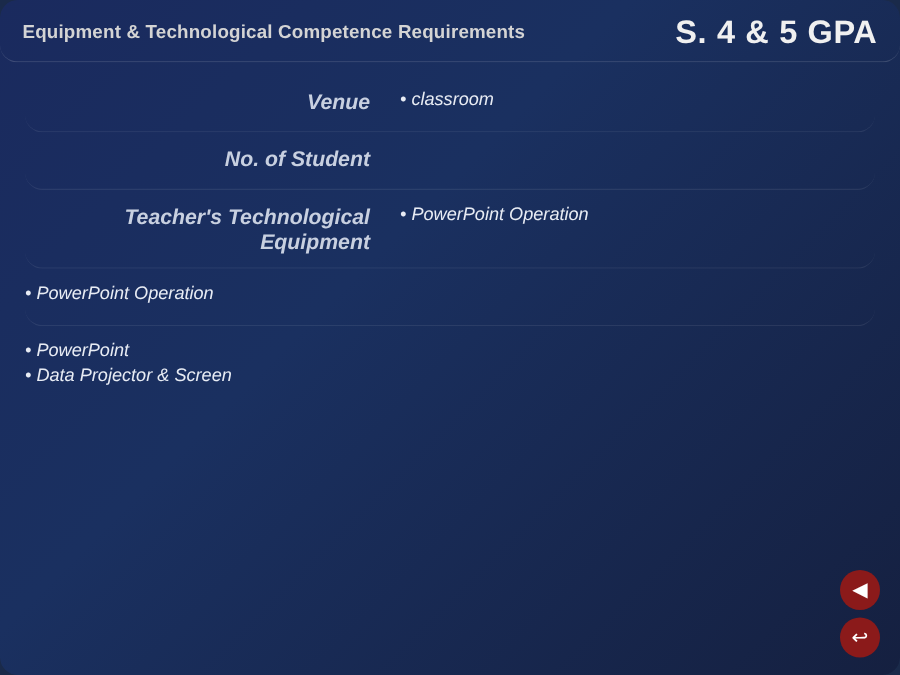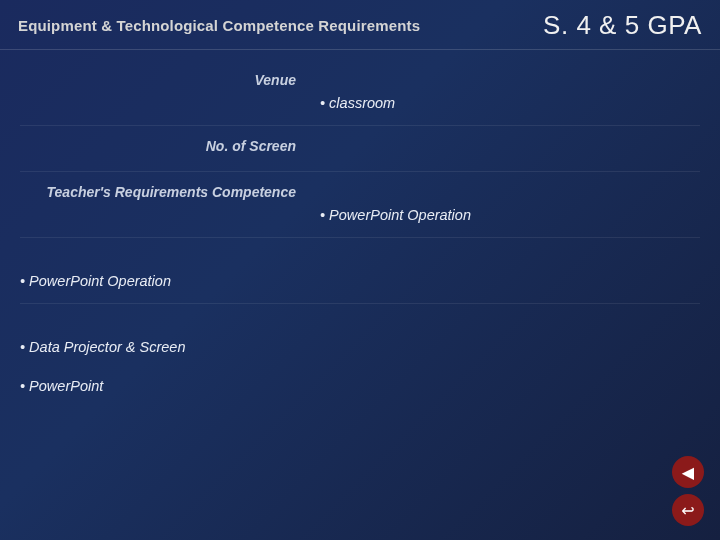--- a/index.html
+++ b/index.html
@@ -1,18 +1,19 @@
 <!DOCTYPE html>
 <html><head>
   <meta charset="utf-8">
   <style>
     * {
       margin: 0;
       padding: 0;
       box-sizing: border-box;
+      border-radius: 14px;
     }
 
     body {
       width: 720px;
       height: 540px;
       background-color: #1a2a4a;
       font-family: Arial, sans-serif;
       overflow: hidden;
       position: relative;
     }
@@ -37,21 +38,21 @@
     .top-title {
       color: #d4d4d4;
       font-size: 15px;
       font-weight: bold;
       letter-spacing: 0.01em;
     }
 
     .top-gpa {
       color: #f0f0f0;
       font-size: 26px;
-      font-weight: normal;
+      font-weight: bold;
       letter-spacing: 0.02em;
       margin-left: 16px;
     }
 
     
     .content {
       padding: 10px 20px 10px 20px;
       width: 100%;
     }
 
@@ -65,39 +66,38 @@
 
     .row:last-child {
       border-bottom: none;
     }
 
     .row-label {
       width: 300px;
       text-align: right;
       padding-right: 24px;
       color: #c8d0e0;
-      font-size: 14px;
+      font-size: 17px;
       font-weight: bold;
       font-style: italic;
       flex-shrink: 0;
       padding-top: 2px;
     }
 
     .row-value {
       color: #e8ecf4;
       font-size: 14.5px;
       font-style: italic;
       flex: 1;
       padding-top: 2px;
     }
 
     .row-value .item {
       display: block;
       margin-bottom: 4px;
-      margin-top: 23px;
     }
 
     
     .nav-buttons {
       position: absolute;
       bottom: 14px;
       right: 16px;
       display: flex;
       flex-direction: column;
       gap: 6px;
@@ -129,40 +129,40 @@
   <div class="content">
 
     <div class="row">
       <span class="row-label">Venue</span>
       <span class="row-value">
         <span class="item">• classroom</span>
       </span>
     </div>
 
     <div class="row">
-      <span class="row-label">No. of Screen</span>
+      <span class="row-label">No. of Student</span>
     </div>
 
     <div class="row">
-      <span class="row-label">Teacher's Requirements Competence</span>
+      <span class="row-label">Teacher's Technological Equipment</span>
       <span class="row-value">
         <span class="item">• PowerPoint Operation</span>
       </span>
     </div>
 
     <div class="row">
       <span class="row-value">
         <span class="item">• PowerPoint Operation</span>
       </span>
     </div>
 
     <div class="row">
       <span class="row-value">
+        <span class="item">• PowerPoint</span>
         <span class="item">• Data Projector &amp; Screen</span>
-        <span class="item">• PowerPoint</span>
       </span>
     </div>
 
   </div>
 
   <div class="nav-buttons">
     <div class="nav-btn">
       <span>◀</span>
     </div>
     <div class="nav-btn">

